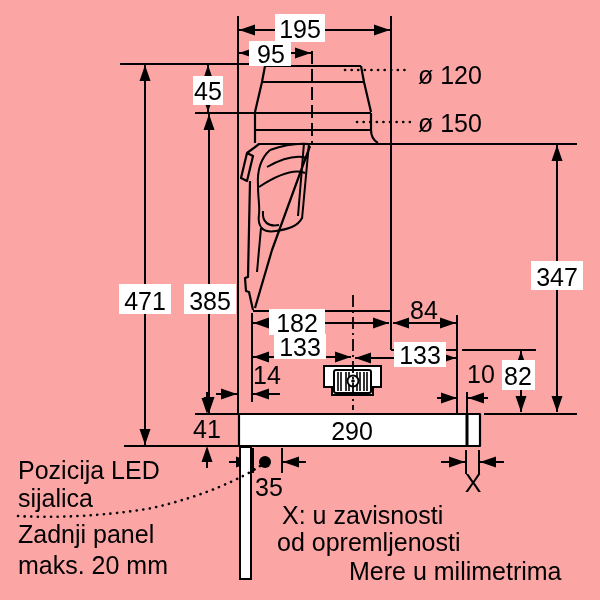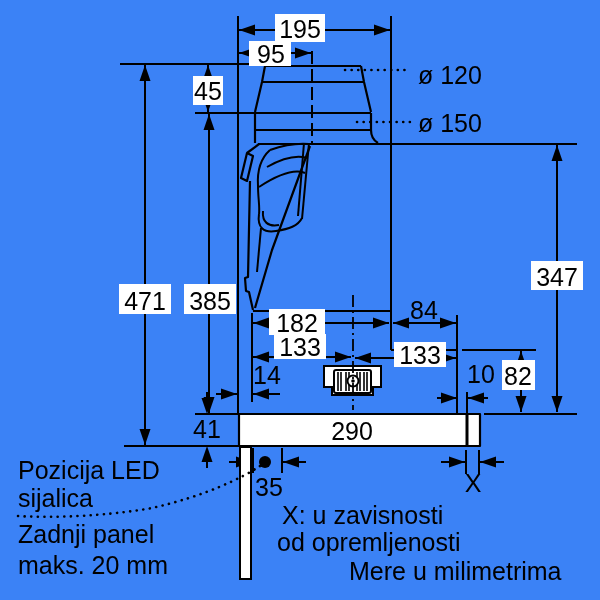--- a/index.html
+++ b/index.html
@@ -1,16 +1,16 @@
 <!DOCTYPE html>
 <html><head>
 <meta charset="utf-8">
 <style>
   html,body{margin:0;padding:0;background:#fff;}
-  #stage{position:relative;width:600px;height:600px;background:#3b82f6;overflow:hidden;
+  #stage{position:relative;width:600px;height:600px;background:#fca5a5;overflow:hidden;
          font-family:"Liberation Sans", sans-serif;}
   svg{display:block}
   .oln{stroke:#000;stroke-width:2.2;fill:none;stroke-linejoin:round;stroke-linecap:butt;}
   .thin{stroke:#000;stroke-width:2;fill:none;}
   .dim{stroke:#000;stroke-width:2;fill:none;}
   .ah{fill:#000;stroke:none;}
   .tbg{fill:#fff;stroke:none;}
   .lbl{font-family:"Liberation Sans", sans-serif;font-size:25px;fill:#000;}
   .mid{text-anchor:middle;}
   .dotted{stroke:#000;stroke-width:2.6;fill:none;stroke-linecap:round;stroke-dasharray:0.1 6.5;}

